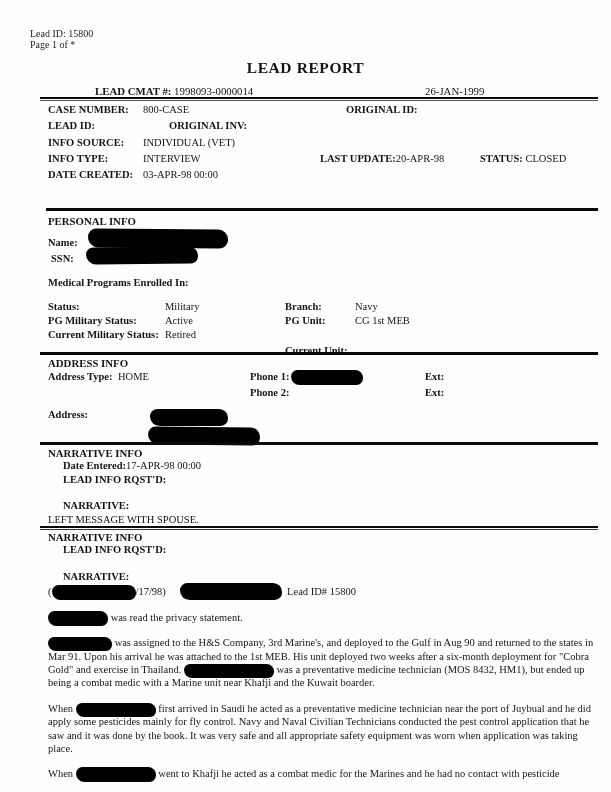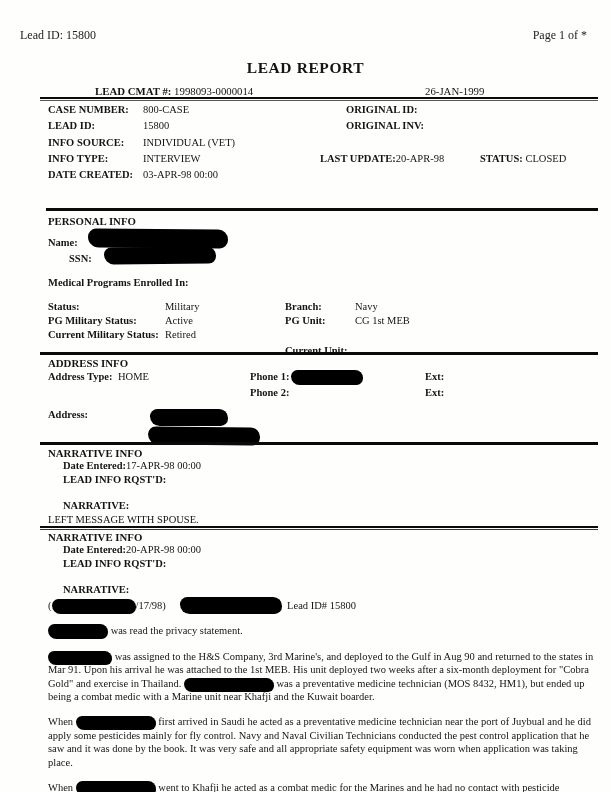--- a/index.html
+++ b/index.html
@@ -10,22 +10,22 @@
     background:#fefefdl;
     background:#fefefd;
     font-family:"Liberation Serif", serif;
     font-size:10.5px;
     color:#141414;
     overflow:hidden;
     margin:0 auto;
   }
 
   
-  .top-header { position:absolute; top:28px; left:20px; right:24px;
-    display:flex; justify-content:space-between; font-size:12px; color:#222; }
+  .top-header { position:absolute; top:28px; left:30px; right:24px;
+    display:flex; justify-content:space-between; font-size:10px; color:#222;flex-direction:column; }
 
   
   .report-title { position:absolute; top:59px; left:0; right:0;
     text-align:center; font-size:15.5px; font-weight:bold; letter-spacing:.6px; }
 
   
   .cmat-row { position:absolute; top:85px; left:95px; right:24px; font-size:10.8px; }
   .cmat-row .bold { font-weight:bold; }
   .cmat-date { position:absolute; left:330px; top:0; font-weight:normal; }
 
@@ -40,21 +40,21 @@
   .case-info { position:absolute; top:102px; left:48px; right:13px; }
   .ci-row { display:grid; grid-template-columns:95px 177px 160px 1fr; line-height:16.3px; }
   .label { font-weight:bold; }
   .pad-orig { padding-left:26px; }
 
   
   .sec-heading { font-weight:bold; font-size:10.8px; }
 
   .personal { position:absolute; top:215px; left:48px; right:13px; }
   .name-row { margin-top:2px; height:21px; }
-  .ssn-row  { margin-left:21px; height:22px; }
+  .ssn-row  { margin-left:3px; height:22px; }
   .medical { font-weight:bold; margin-top:5px; margin-bottom:12px; }
   .pi-row { display:grid; grid-template-columns:117px 120px 70px 1fr; line-height:13.8px; }
   .cur-unit { margin-top:4px; margin-left:237px; font-weight:bold;font-family:Liberation Serif, serif; }
 
   .address { position:absolute; top:357px; left:48px; right:29px; }
   .ad-row { display:grid; grid-template-columns:70px 132px 175px 1fr; line-height:15.5px; }
   .addr-line { display:flex; margin-top:9px; }
   .addr-label { font-weight:bold; width:72px; }
   .addr-boxes { display:flex; flex-direction:column; }
 
@@ -105,21 +105,20 @@
 
   <div class="case-info">
     <div class="ci-row">
       <span class="label">CASE NUMBER:</span>
       <span>800-CASE</span>
       <span class="label pad-orig">ORIGINAL ID:</span>
       <span></span>
     </div>
     <div class="ci-row">
       <span class="label">LEAD ID:</span>
-      <span>15800</span>
       <span class="label pad-orig">ORIGINAL INV:</span>
       <span></span>
     </div>
     <div class="ci-row">
       <span class="label">INFO SOURCE:</span>
       <span>INDIVIDUAL (VET)</span>
       <span></span>
         <span></span>
     </div>
     <div class="ci-row">
@@ -204,21 +203,20 @@
       <div class="label">NARRATIVE:</div>
     </div>
     <div class="narr-body">LEFT MESSAGE WITH SPOUSE.</div>
   </div>
 
   <div class="rule rule-n2"></div>
 
   <div class="narr2">
     <div class="sec-heading">NARRATIVE INFO</div>
     <div class="narr-inner">
-      <div><span class="label">Date Entered:</span><span>20-APR-98 00:00</span></div>
       <div class="label">LEAD INFO RQST'D:</div>
       <div class="narr-gap"></div>
       <div class="label">NARRATIVE:</div>
     </div>
     <div class="narr-body">
       <span>(</span><span class="redact r-inline r-lead1"></span><span>/17/98)</span><span class="redact r-inline r-lead2"></span>&nbsp;&nbsp;<span>Lead ID# 15800</span>
     </div>
     <div class="para">
       <span class="redact r-inline r-priv"></span> <span>was read the privacy statement.</span>
     </div>

